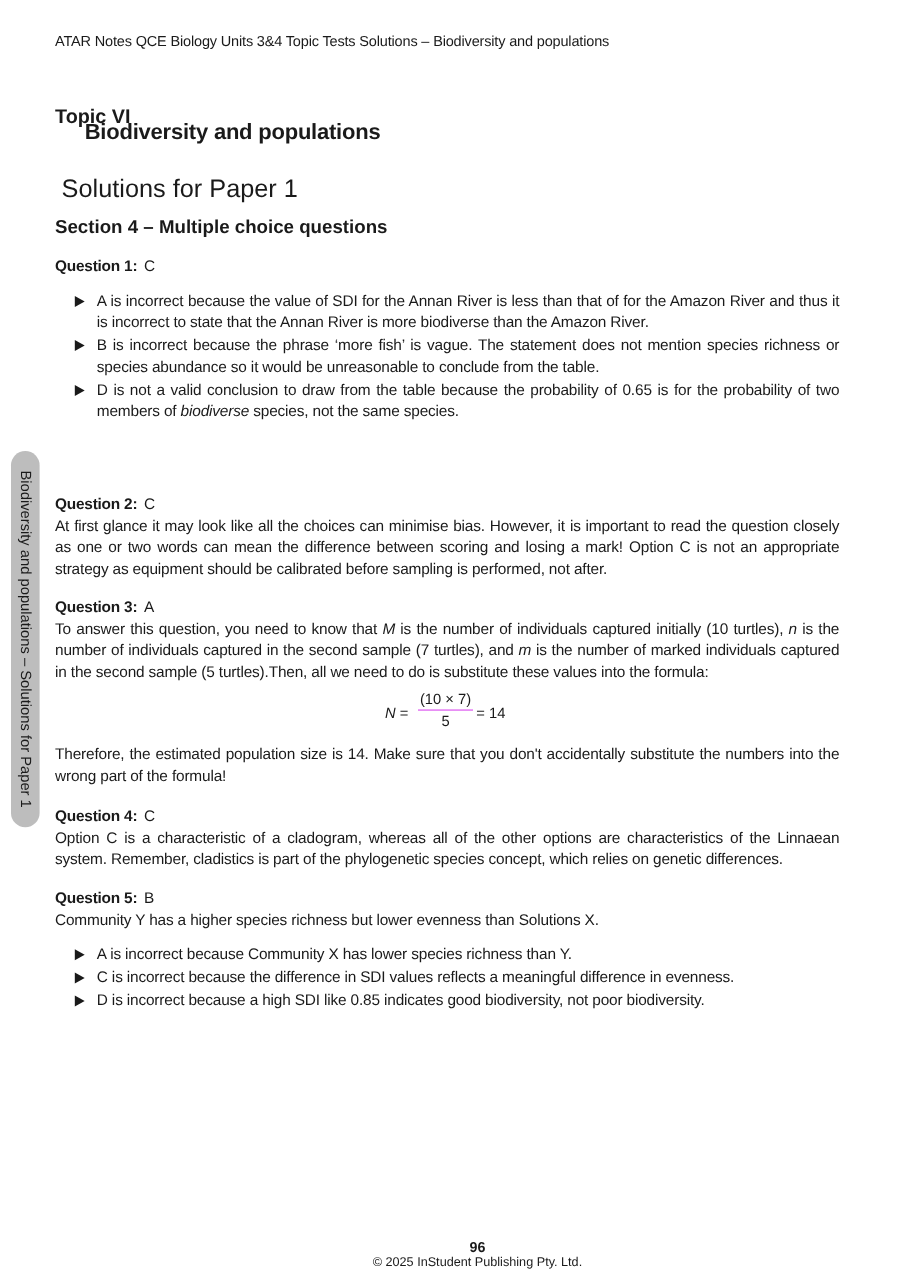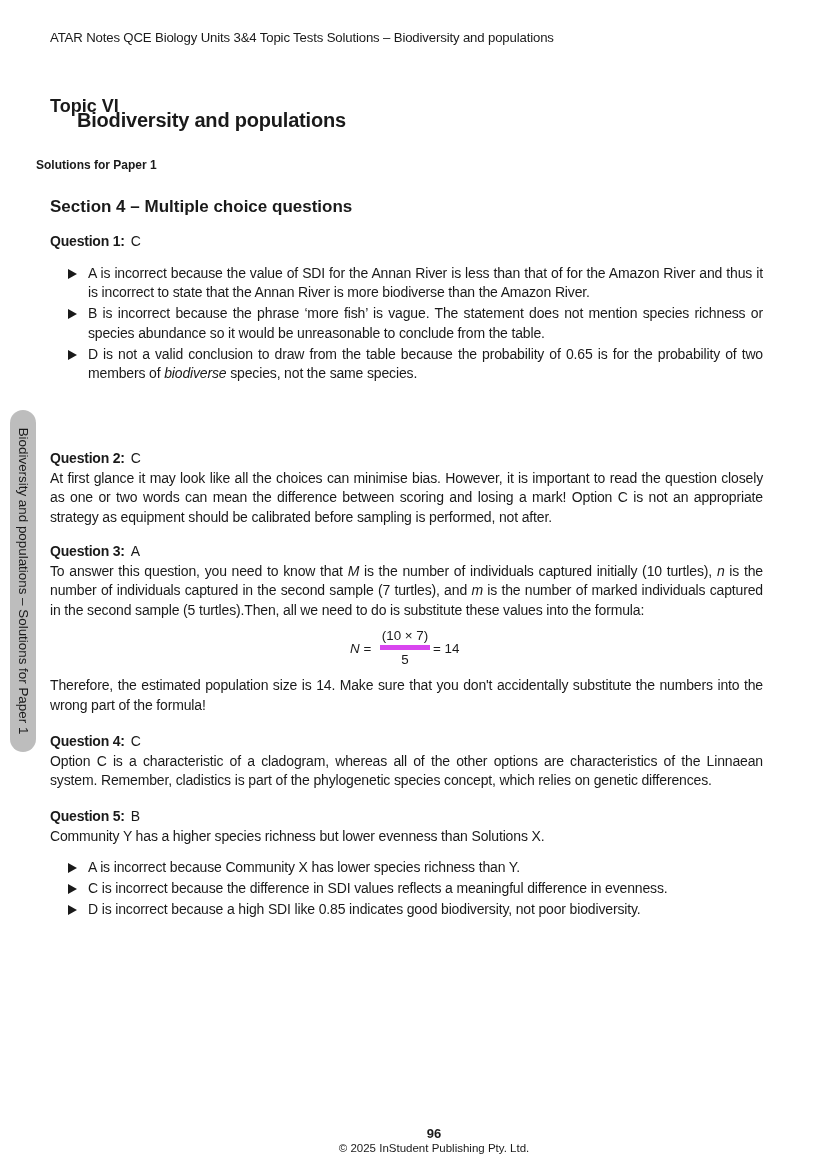--- a/index.html
+++ b/index.html
@@ -2,37 +2,37 @@
 <html><head>
 <meta charset="utf-8">
 <style>
   html, body { margin: 0; padding: 0; background: #ffffff; }
   body { width: 823px; height: 1164px; position: relative; overflow: hidden;
          font-family: "Liberation Sans", sans-serif; color: #1a1a1a; }
   .page { position: absolute; left: 0; top: 0; width: 823px; height: 1164px; }
   .running-header { position: absolute; left: 50px; top: 30px; font-size: 13.2px; letter-spacing: -0.15px; }
   .topic-label { position: absolute; left: 50px; top: 68px; font-size: 18px; font-weight: bold; margin-top: 28px; }
   .main-title { position: absolute; left: 66px; top: 109px; font-size: 20px; font-weight: bold; letter-spacing: -0.2px; margin-left: 11px; }
-  .subtitle { position: absolute; left: 36px; top: 158px; font-size: 12px; font-weight: bold; }
+  .subtitle { position: absolute; left: 56px; top: 158px; font-size: 23px; font-weight: normal; }
   .section-title { position: absolute; left: 50px; top: 197px; font-size: 17px; font-weight: bold; }
 
   .content { position: absolute; left: 50px; width: 713px; font-size: 14px; line-height: 19.5px; }
   .q-head { font-weight: bold; letter-spacing: -0.2px; }
   .q-head .ans { font-weight: normal; margin-left: 6px; }
   .para { text-align: justify; letter-spacing: -0.15px; }
   .bullets { margin: 0; padding: 0; list-style: none; }
   .bullet { position: relative; padding-left: 38px; text-align: justify; letter-spacing: -0.15px; margin-bottom: 1.5px; }
   .bullet .arrow { position: absolute; left: 18px; top: 5px; width: 0; height: 0;
                    border-top: 5px solid transparent; border-bottom: 5px solid transparent;
                    border-left: 9px solid #1a1a1a; }
 
   .formula { position: absolute; left: 350px; top: 628px; height: 40px; font-size: 13.4px; }
   .formula .lhs { position: absolute; left: 0; top: 13px; white-space: nowrap; }
   .formula .frac { position: absolute; left: 30px; top: 0; width: 50px; text-align: center; }
-  .formula .num { display: block; border-bottom: 5px solid #d946ef; padding-bottom: 2px; }
+  .formula .num { display: block; border-bottom: 1px solid #d946ef; padding-bottom: 2px; }
   .formula .den { display: block; padding-top: 2px; }
   .formula .rhs { position: absolute; left: 83px; top: 13px; white-space: nowrap; }
 
   .side-tab { position: absolute; left: 10px; top: 410px; width: 26px; height: 342px;
               background: #bdbdbd; border-radius: 13px; }
   .side-tab-text { position: absolute; left: 0; top: 0; width: 342px; height: 26px;
                    transform-origin: 0 0; transform: translate(26px, 0) rotate(90deg);
                    font-size: 13.4px; line-height: 26px; text-align: center; color: #1a1a1a; white-space: nowrap; }
 
   .page-number { position: absolute; left: 0; width: 868px; top: 1126px; text-align: center; font-size: 13px; font-weight: bold; }

